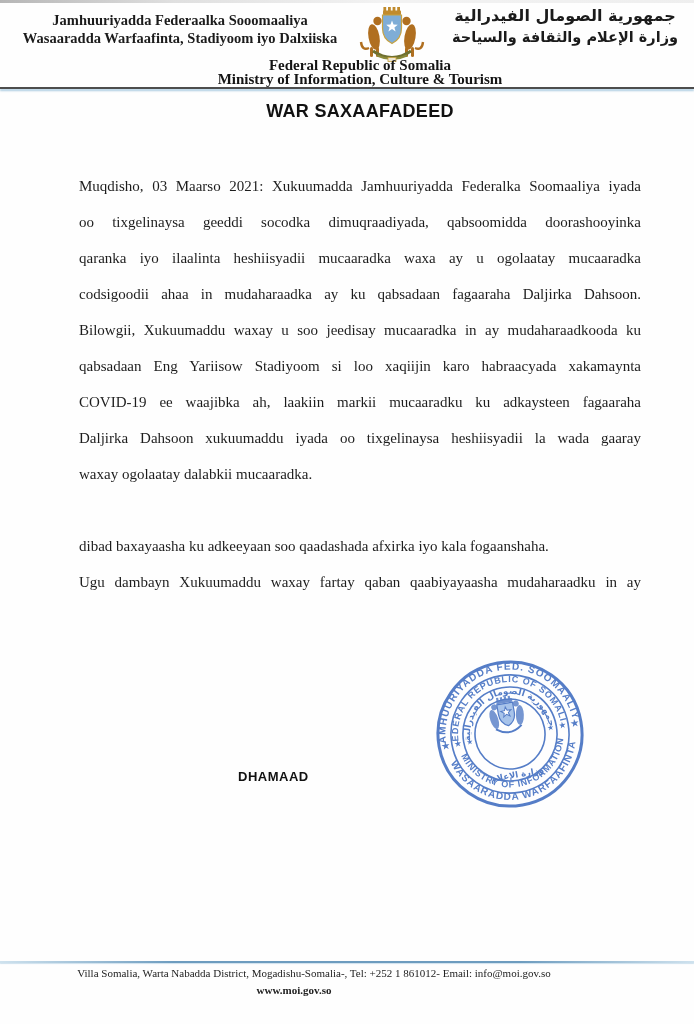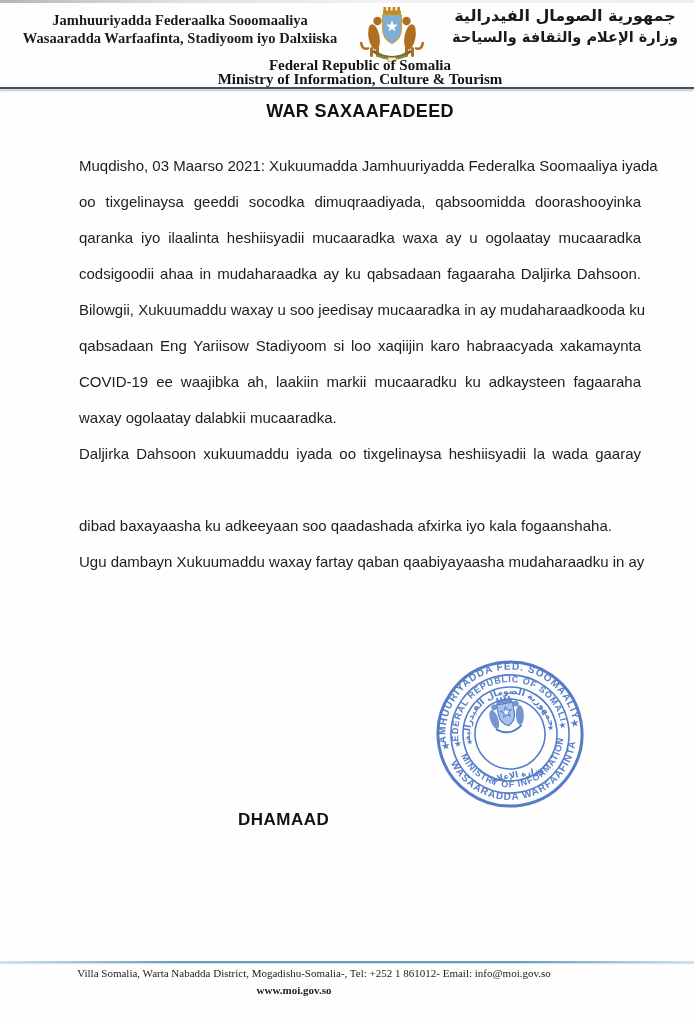--- a/index.html
+++ b/index.html
@@ -34,31 +34,31 @@
   }
   .rule {
     position:absolute; top:87px; left:0; width:694px; height:2px;
     background:#4d4d4d; box-shadow:0 2px 2px #aacbe0;
   }
   .title {
     position:absolute; top:101px; left:79px; width:562px; text-align:center;
     font-size:18px; font-weight:bold; letter-spacing:.3px; color:#111;
   }
   
-  .body { position:absolute; top:148px; left:79px; width:562px; }
+  .body { position:absolute; top:168px; left:79px; width:562px;font-family:Liberation Serif, serif; }
   .bodyline { height:36px; line-height:36px; font-size:15px; white-space:nowrap; }
   .jline { text-align:justify; text-align-last:justify; }
   .lline { text-align:left; }
   .para-gap { margin-top:36px; }
   
   .stamp { position:absolute; top:634px; left:410px; width:200px; height:200px; opacity:.88; }
   
   .endmark {
-    position:absolute; top:810px; left:238px;
-    font-size:17px; font-weight:bold; letter-spacing:.5px; color:#111;
+    position:absolute; top:769px; left:238px;
+    font-size:13px; font-weight:bold; letter-spacing:.5px; color:#111;
   }
   .footer-rule {
     position:absolute; top:961px; left:0; width:694px; height:2px;
     background:linear-gradient(to right,#cfe2ee,#6d9cbf 25%,#6d9cbf 75%,#cfe2ee);
     box-shadow:0 1px 1px #cfe2ee;
   }
   .footer-address {
     position:absolute; top:967px; left:0; width:628px; text-align:center;
     font-family:"Liberation Serif", serif; font-size:11px; color:#222;
   }
@@ -134,22 +134,22 @@
     <div>
       <div class="bodyline jline">Muqdisho, 03 Maarso 2021: Xukuumadda Jamhuuriyadda Federalka Soomaaliya iyada</div>
       <div class="bodyline jline">oo tixgelinaysa geeddi socodka dimuqraadiyada, qabsoomidda doorashooyinka</div>
       <div class="bodyline jline">qaranka iyo ilaalinta heshiisyadii mucaaradka waxa ay u ogolaatay mucaaradka</div>
       <div class="bodyline jline">codsigoodii ahaa in mudaharaadka ay ku qabsadaan fagaaraha Daljirka Dahsoon.</div>
     </div>
     <div>
       <div class="bodyline jline">Bilowgii, Xukuumaddu waxay u soo jeedisay mucaaradka in ay mudaharaadkooda ku</div>
       <div class="bodyline jline">qabsadaan Eng Yariisow Stadiyoom si loo xaqiijin karo habraacyada xakamaynta</div>
       <div class="bodyline jline">COVID-19 ee waajibka ah, laakiin markii mucaaradku ku adkaysteen fagaaraha</div>
+      <div class="bodyline jline">Daljirka Dahsoon xukuumaddu iyada oo tixgelinaysa heshiisyadii la wada gaaray</div>
       <div class="bodyline lline">waxay ogolaatay dalabkii mucaaradka.</div>
-      <div class="bodyline jline">Daljirka Dahsoon xukuumaddu iyada oo tixgelinaysa heshiisyadii la wada gaaray</div>
     </div>
     <div class="para-gap">
       <div class="bodyline lline">dibad baxayaasha ku adkeeyaan soo qaadashada afxirka iyo kala fogaanshaha.</div>
       <div class="bodyline jline">Ugu dambayn Xukuumaddu waxay fartay qaban qaabiyayaasha mudaharaadku in ay</div>
     </div>
   </div>
 
   <div class="stamp">
     <svg viewBox="-100 -100 200 200" width="200" height="200">
       <defs>

